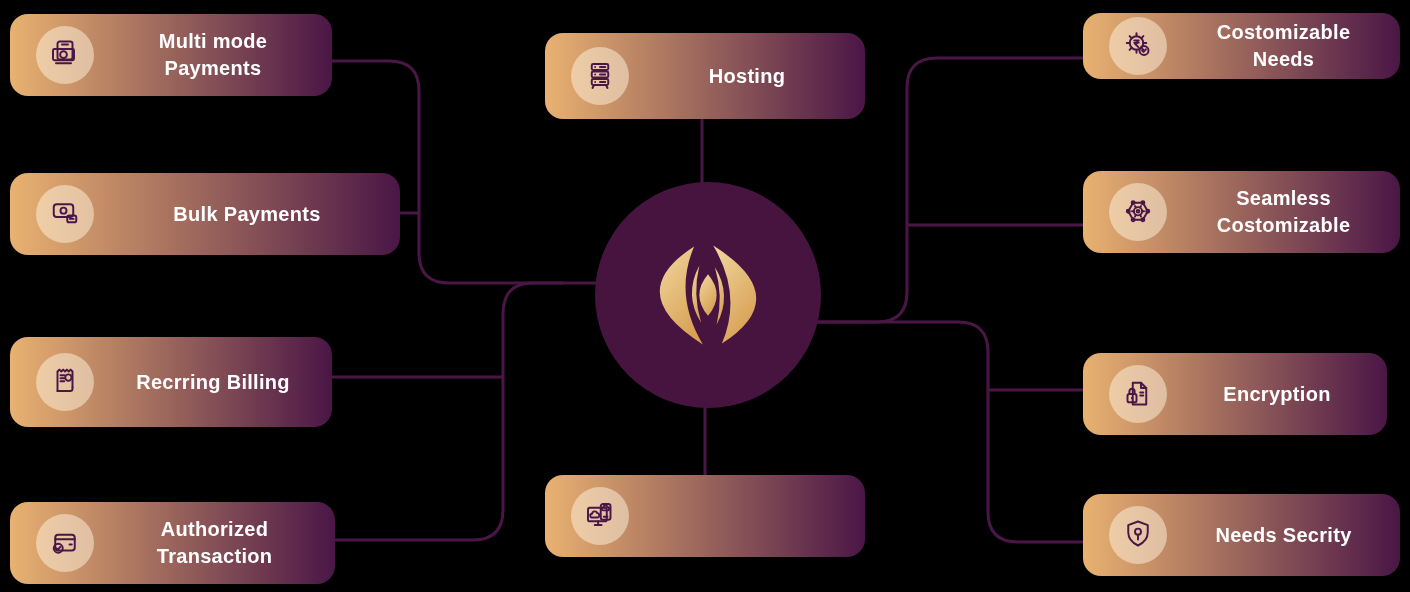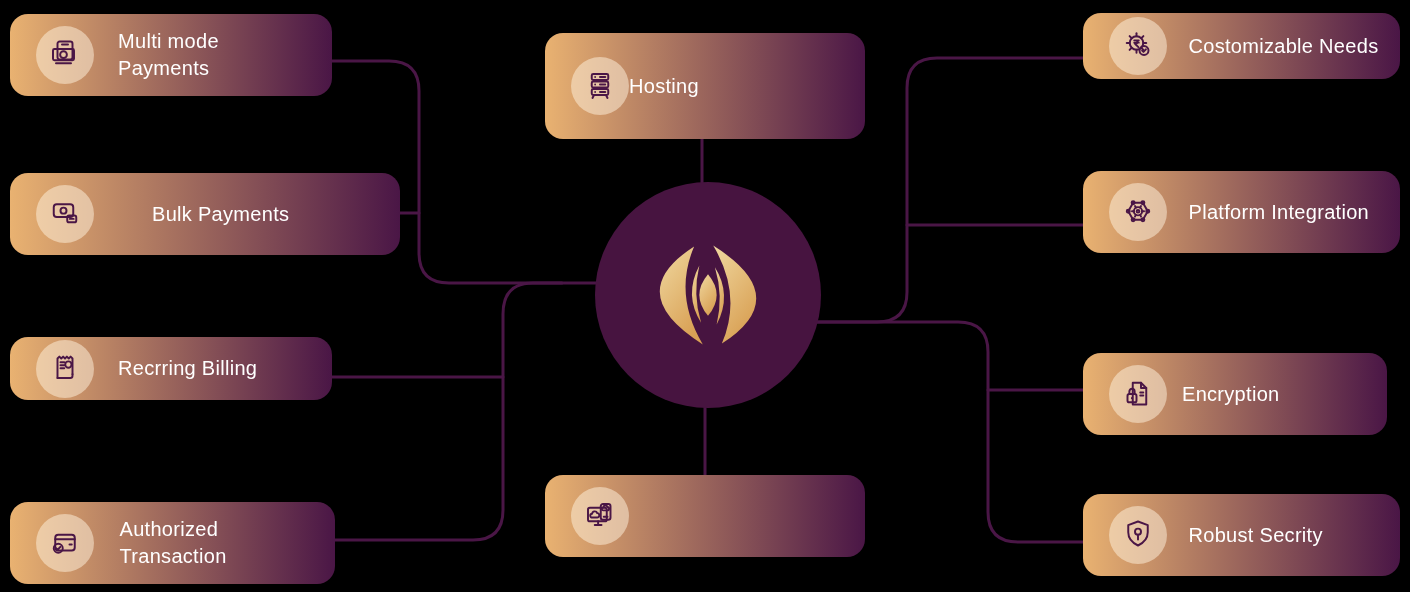--- a/index.html
+++ b/index.html
@@ -46,23 +46,23 @@
   }
   .icon-wrap svg{width:36px;height:36px}
   .icon-wrap svg *{
     fill:none;
     stroke:var(--icon-stroke,#4A1646);
     stroke-width:2.6;
     stroke-linecap:round;stroke-linejoin:round;
   }
   .icon-wrap svg .dot{fill:var(--icon-stroke,#4A1646);stroke:none}
   .card-label{
-    flex:1;
+    flex:1;text-align:center;
     color:var(--label-color,#fff);
-    font-size:20px;font-weight:normal;letter-spacing:.3px;
+    font-size:20px;font-weight:bold;letter-spacing:.3px;
     line-height:1.35;
     max-width:190px;margin:0 auto;
   }
   .card.center .card-label{max-width:none}
   .hub{
     position:absolute;left:595px;top:182px;z-index:2;
     width:226px;height:226px;border-radius:50%;
     background:var(--hub-fill,#471440);
     display:flex;align-items:center;justify-content:center;
   }
@@ -124,21 +124,21 @@
       <svg viewBox="0 0 48 48">
         <rect x="9" y="11" width="26" height="17" rx="4"></rect>
         <circle cx="22" cy="19.5" r="4"></circle>
         <rect x="27" y="26" width="12" height="9" rx="2.5"></rect>
         <line x1="30.5" y1="30.5" x2="35.5" y2="30.5"></line>
       </svg>
     </div>
     <div class="card-label">Bulk Payments</div>
   </div>
 
-  <div class="card" style="left:10px;top:337px;width:322px;height:63px">
+  <div class="card" style="left:10px;top:337px;width:322px;height:90px">
     <div class="icon-wrap">
       <svg viewBox="0 0 48 48">
         <path d="M14,36 V10 l2.5,-2.5 2.5,2.5 2.5,-2.5 2.5,2.5 2.5,-2.5 2.5,2.5 2.5,-2.5 2.5,2.5 V31"></path>
         <line x1="18" y1="15" x2="23" y2="15"></line>
         <line x1="18" y1="19" x2="23" y2="19"></line>
         <line x1="18" y1="23" x2="23" y2="23"></line>
         <circle cx="28.5" cy="18" r="4.2"></circle>
         <path d="M34,31 v2 a3,3 0 0 1 -3,3 H14"></path>
       </svg>
     </div>
@@ -151,21 +151,21 @@
         <rect x="11" y="13" width="26" height="21" rx="4"></rect>
         <path d="M11,19 h26"></path>
         <line x1="30" y1="26" x2="33" y2="26"></line>
         <circle cx="15" cy="31" r="6"></circle>
         <path d="M12.2,31 l2,2 3.6,-3.8"></path>
       </svg>
     </div>
     <div class="card-label">Authorized Transaction</div>
   </div>
 
-  <div class="card center" style="left:545px;top:33px;width:320px;height:106px">
+  <div class="card center" style="left:545px;top:33px;width:320px;height:86px">
     <div class="icon-wrap">
       <svg viewBox="0 0 48 48">
         <rect x="13" y="8" width="22" height="8" rx="2"></rect>
         <rect x="13" y="18" width="22" height="8" rx="2"></rect>
         <rect x="13" y="28" width="22" height="8" rx="2"></rect>
         <circle class="dot" cx="17.5" cy="12" r="1.2"></circle>
         <circle class="dot" cx="17.5" cy="22" r="1.2"></circle>
         <circle class="dot" cx="17.5" cy="32" r="1.2"></circle>
         <line x1="24" y1="12" x2="31" y2="12"></line>
         <line x1="24" y1="22" x2="31" y2="22"></line>
@@ -223,21 +223,21 @@
         <circle cx="24" cy="23" r="5.5"></circle>
         <circle cx="24" cy="23" r="1.8"></circle>
         <line x1="29.5" y1="23" x2="32" y2="23"></line>
           <line x1="18.5" y1="23" x2="16" y2="23"></line>
         <line x1="26.8" y1="27.8" x2="28" y2="30"></line>
           <line x1="21.2" y1="27.8" x2="20" y2="30"></line>
         <line x1="26.8" y1="18.2" x2="28" y2="16"></line>
           <line x1="21.2" y1="18.2" x2="20" y2="16"></line>
       </svg>
     </div>
-    <div class="card-label">Platform Integration</div>
+    <div class="card-label">Seamless Costomizable</div>
   </div>
 
   <div class="card" style="left:1083px;top:353px;width:304px;height:82px">
     <div class="icon-wrap">
       <svg viewBox="0 0 48 48">
         <path d="M17,9 h11 l7,7 v22 H17 Z"></path>
         <path d="M28,9 v7 h7"></path>
         <line x1="27" y1="22" x2="31" y2="22"></line>
         <line x1="27" y1="26" x2="31" y2="26"></line>
         <rect x="10" y="24" width="12" height="11" rx="2.5"></rect>
@@ -249,16 +249,16 @@
   </div>
 
   <div class="card" style="left:1083px;top:494px;width:317px;height:82px">
     <div class="icon-wrap">
       <svg viewBox="0 0 48 48">
         <path d="M24,6 l13,4.8 v9.6 c0,8.8 -5.6,14.2 -13,17.6 c-7.4,-3.4 -13,-8.8 -13,-17.6 V10.8 Z"></path>
         <circle cx="24" cy="19.5" r="4"></circle>
         <path d="M24,23.5 v6.5"></path>
       </svg>
     </div>
-    <div class="card-label">Robust Secrity</div>
+    <div class="card-label">Needs Secrity</div>
   </div>
 
 </div>
 
 </body></html>

